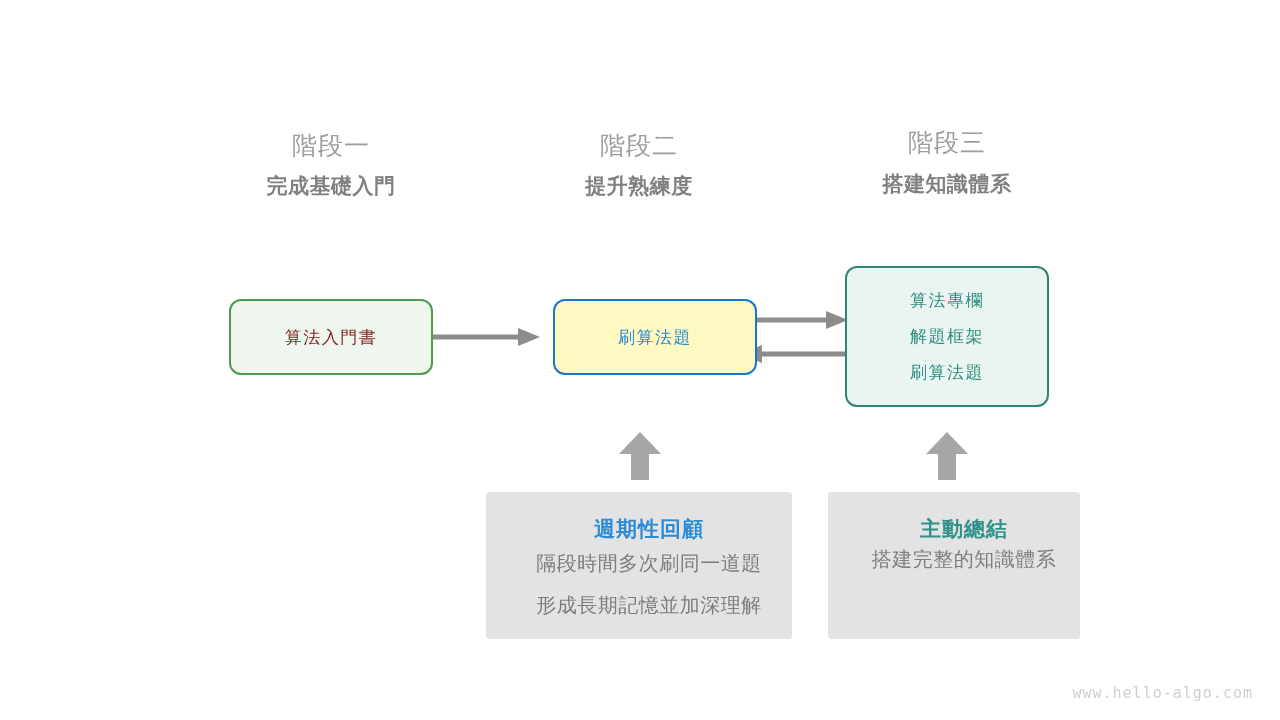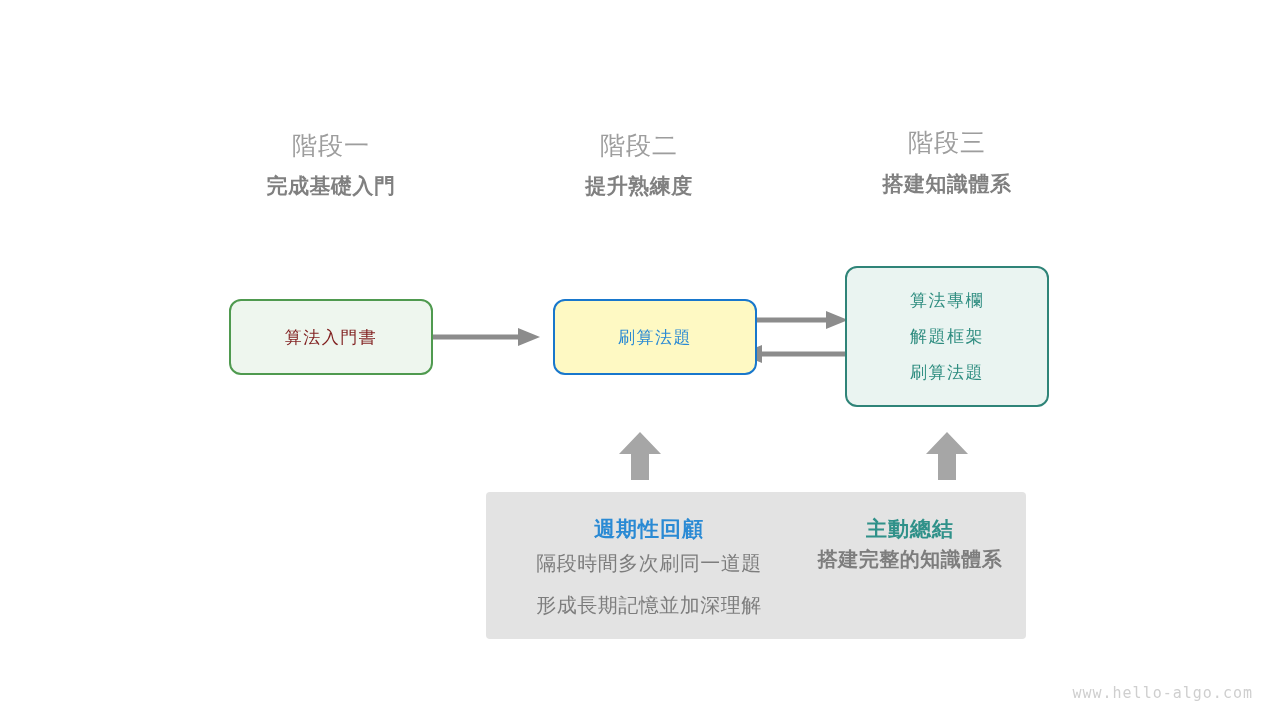--- a/index.html
+++ b/index.html
@@ -124,21 +124,21 @@
     white-space: nowrap;
   }
   #card-review {
     left: 486px;
     top: 492px;
     width: 306px;
     height: 147px;
   }
   #card-review .card-title { color: #2a8ad4; }
   #card-summary {
-    left: 774px;
+    left: 828px;
     top: 492px;
     width: 252px;
     height: 147px;
   }
   #card-summary .card-title { color: #2f9189; }
 
   
   .connector {
     position: absolute;
   }
@@ -217,18 +217,18 @@
   </svg>
 
   <div class="card" id="card-review">
     <div class="card-title">週期性回顧</div>
     <div class="card-body">隔段時間多次刷同一道題</div>
     <div class="card-body" style="margin-top:12px;">形成長期記憶並加深理解</div>
   </div>
 
   <div class="card" id="card-summary">
     <div class="card-title">主動總結</div>
-    <div class="card-body" style="margin-top:0;font-weight:bold;">搭建完整的知識體系</div>
+    <div class="card-body" style="margin-top:0;">搭建完整的知識體系</div>
   </div>
 
   <div id="watermark">www.hello-algo.com</div>
 
 </div>
 
 </body></html>

